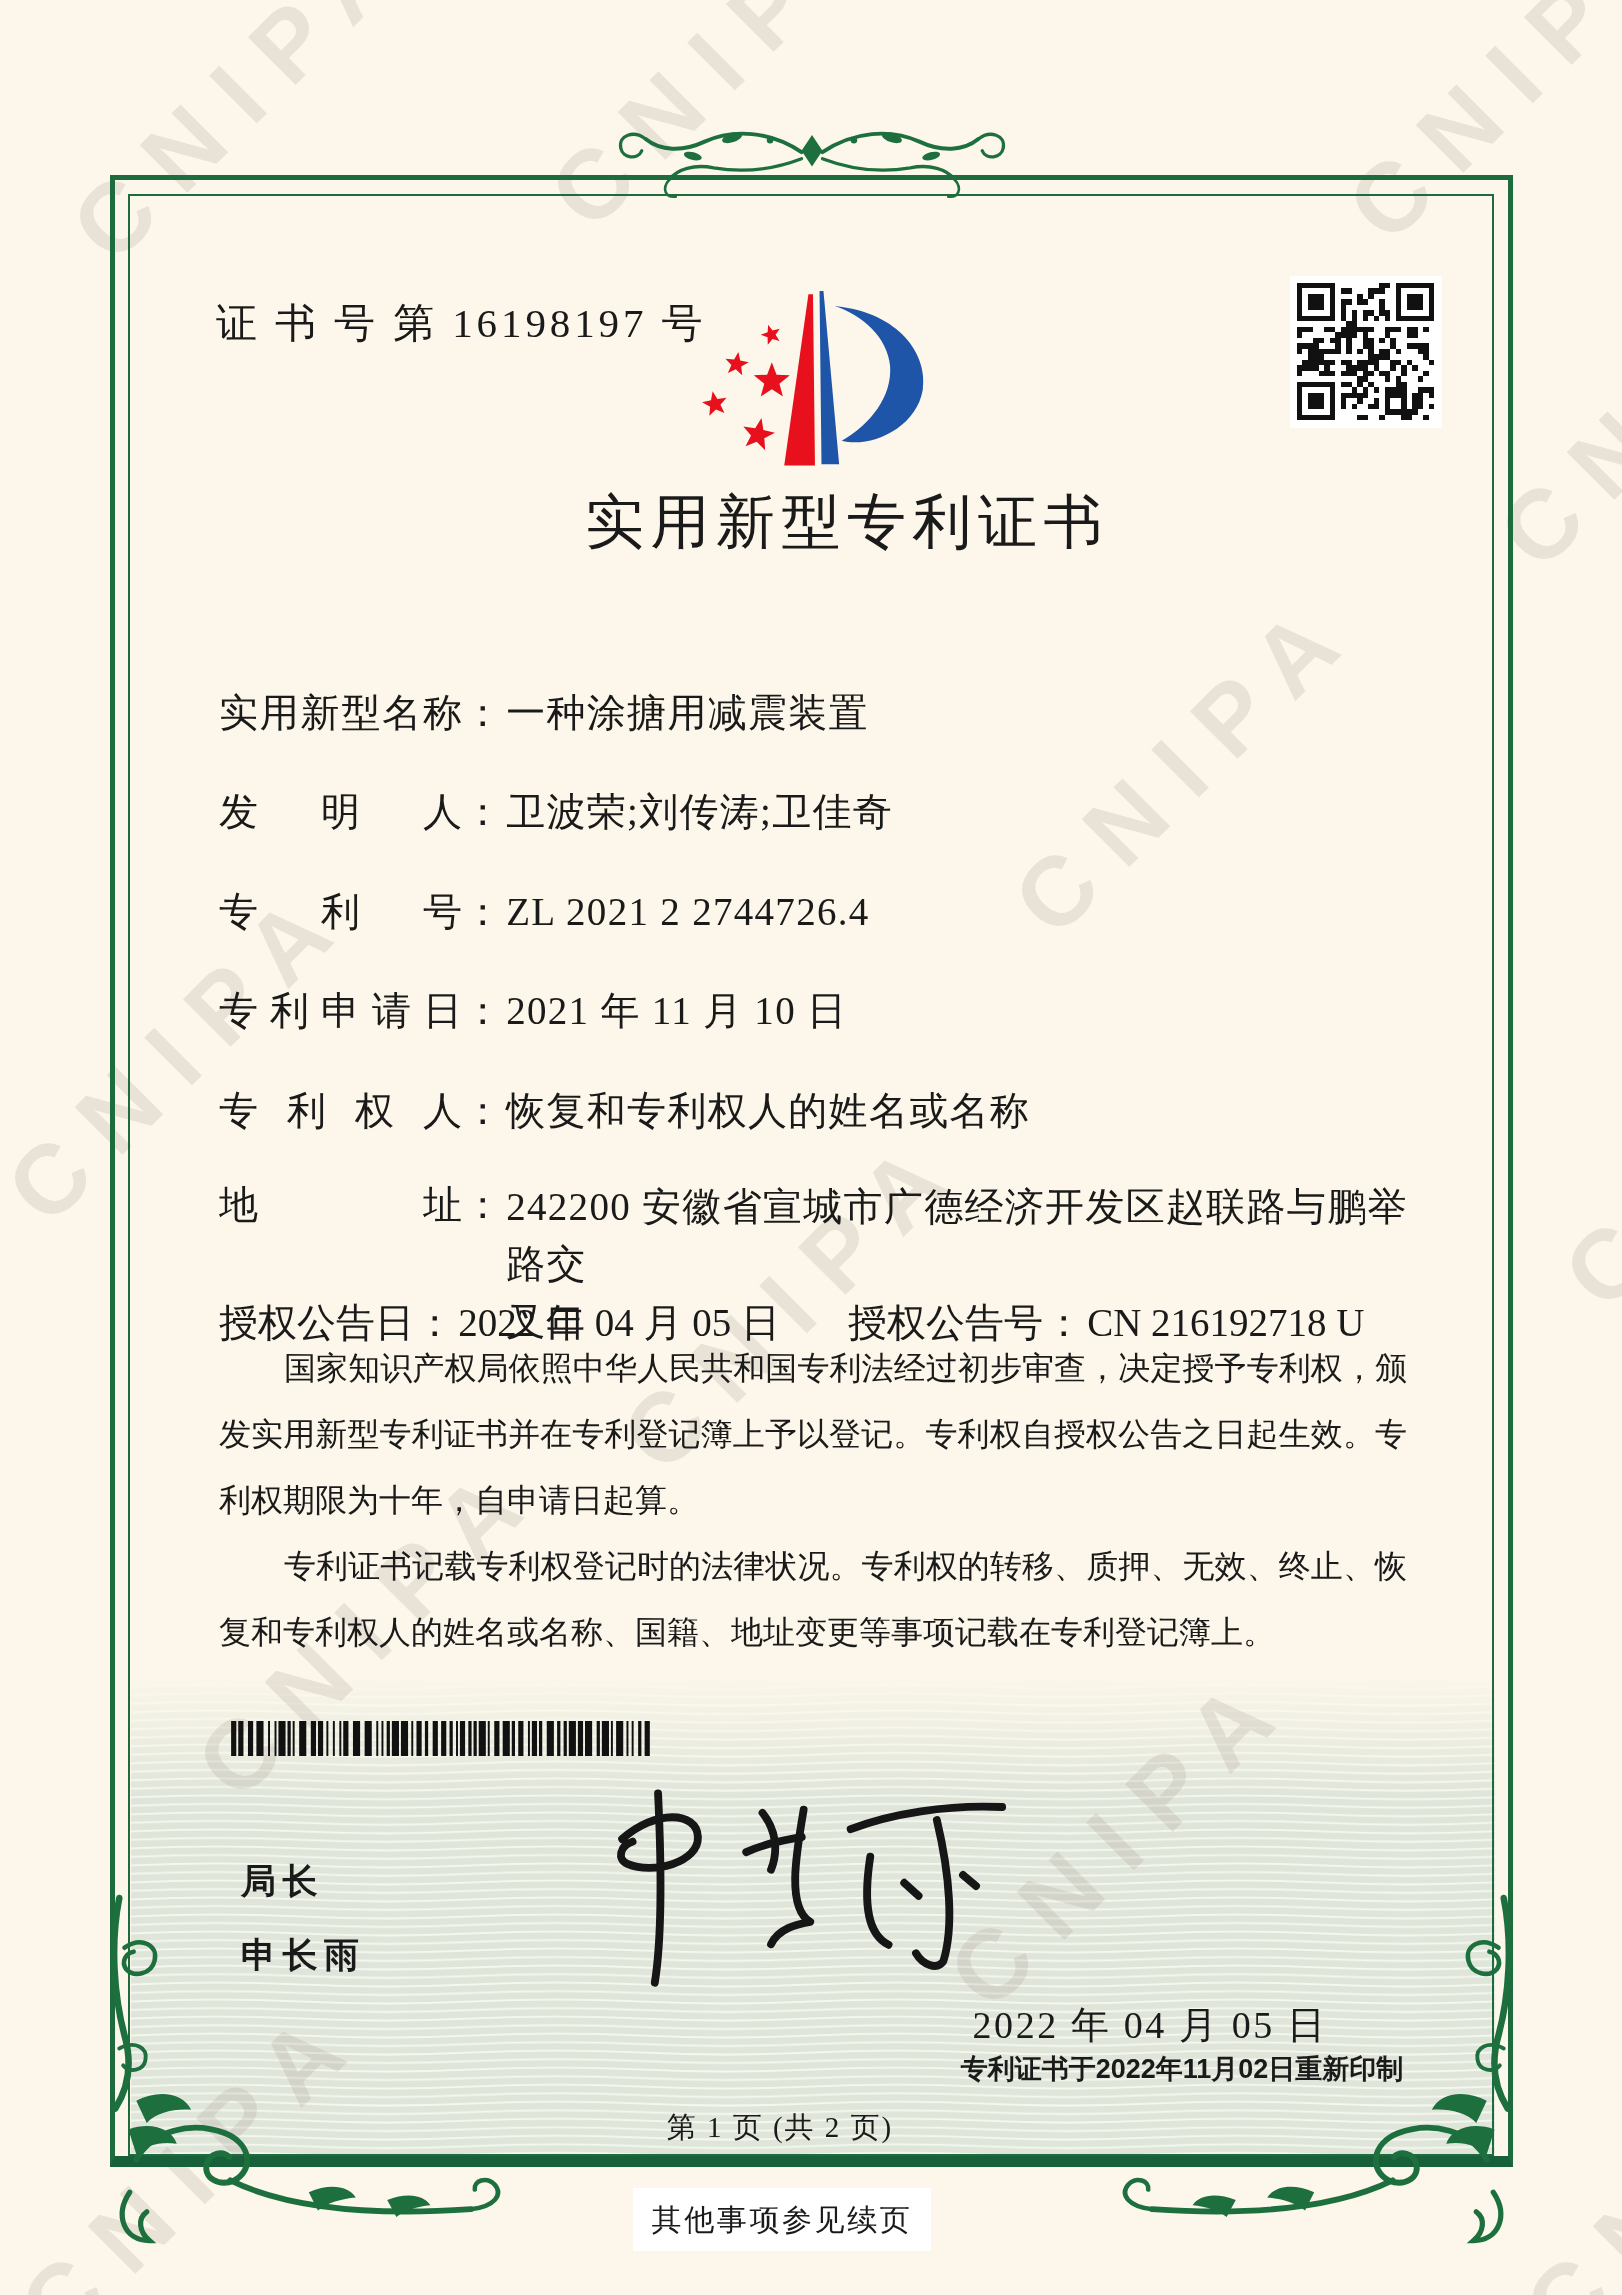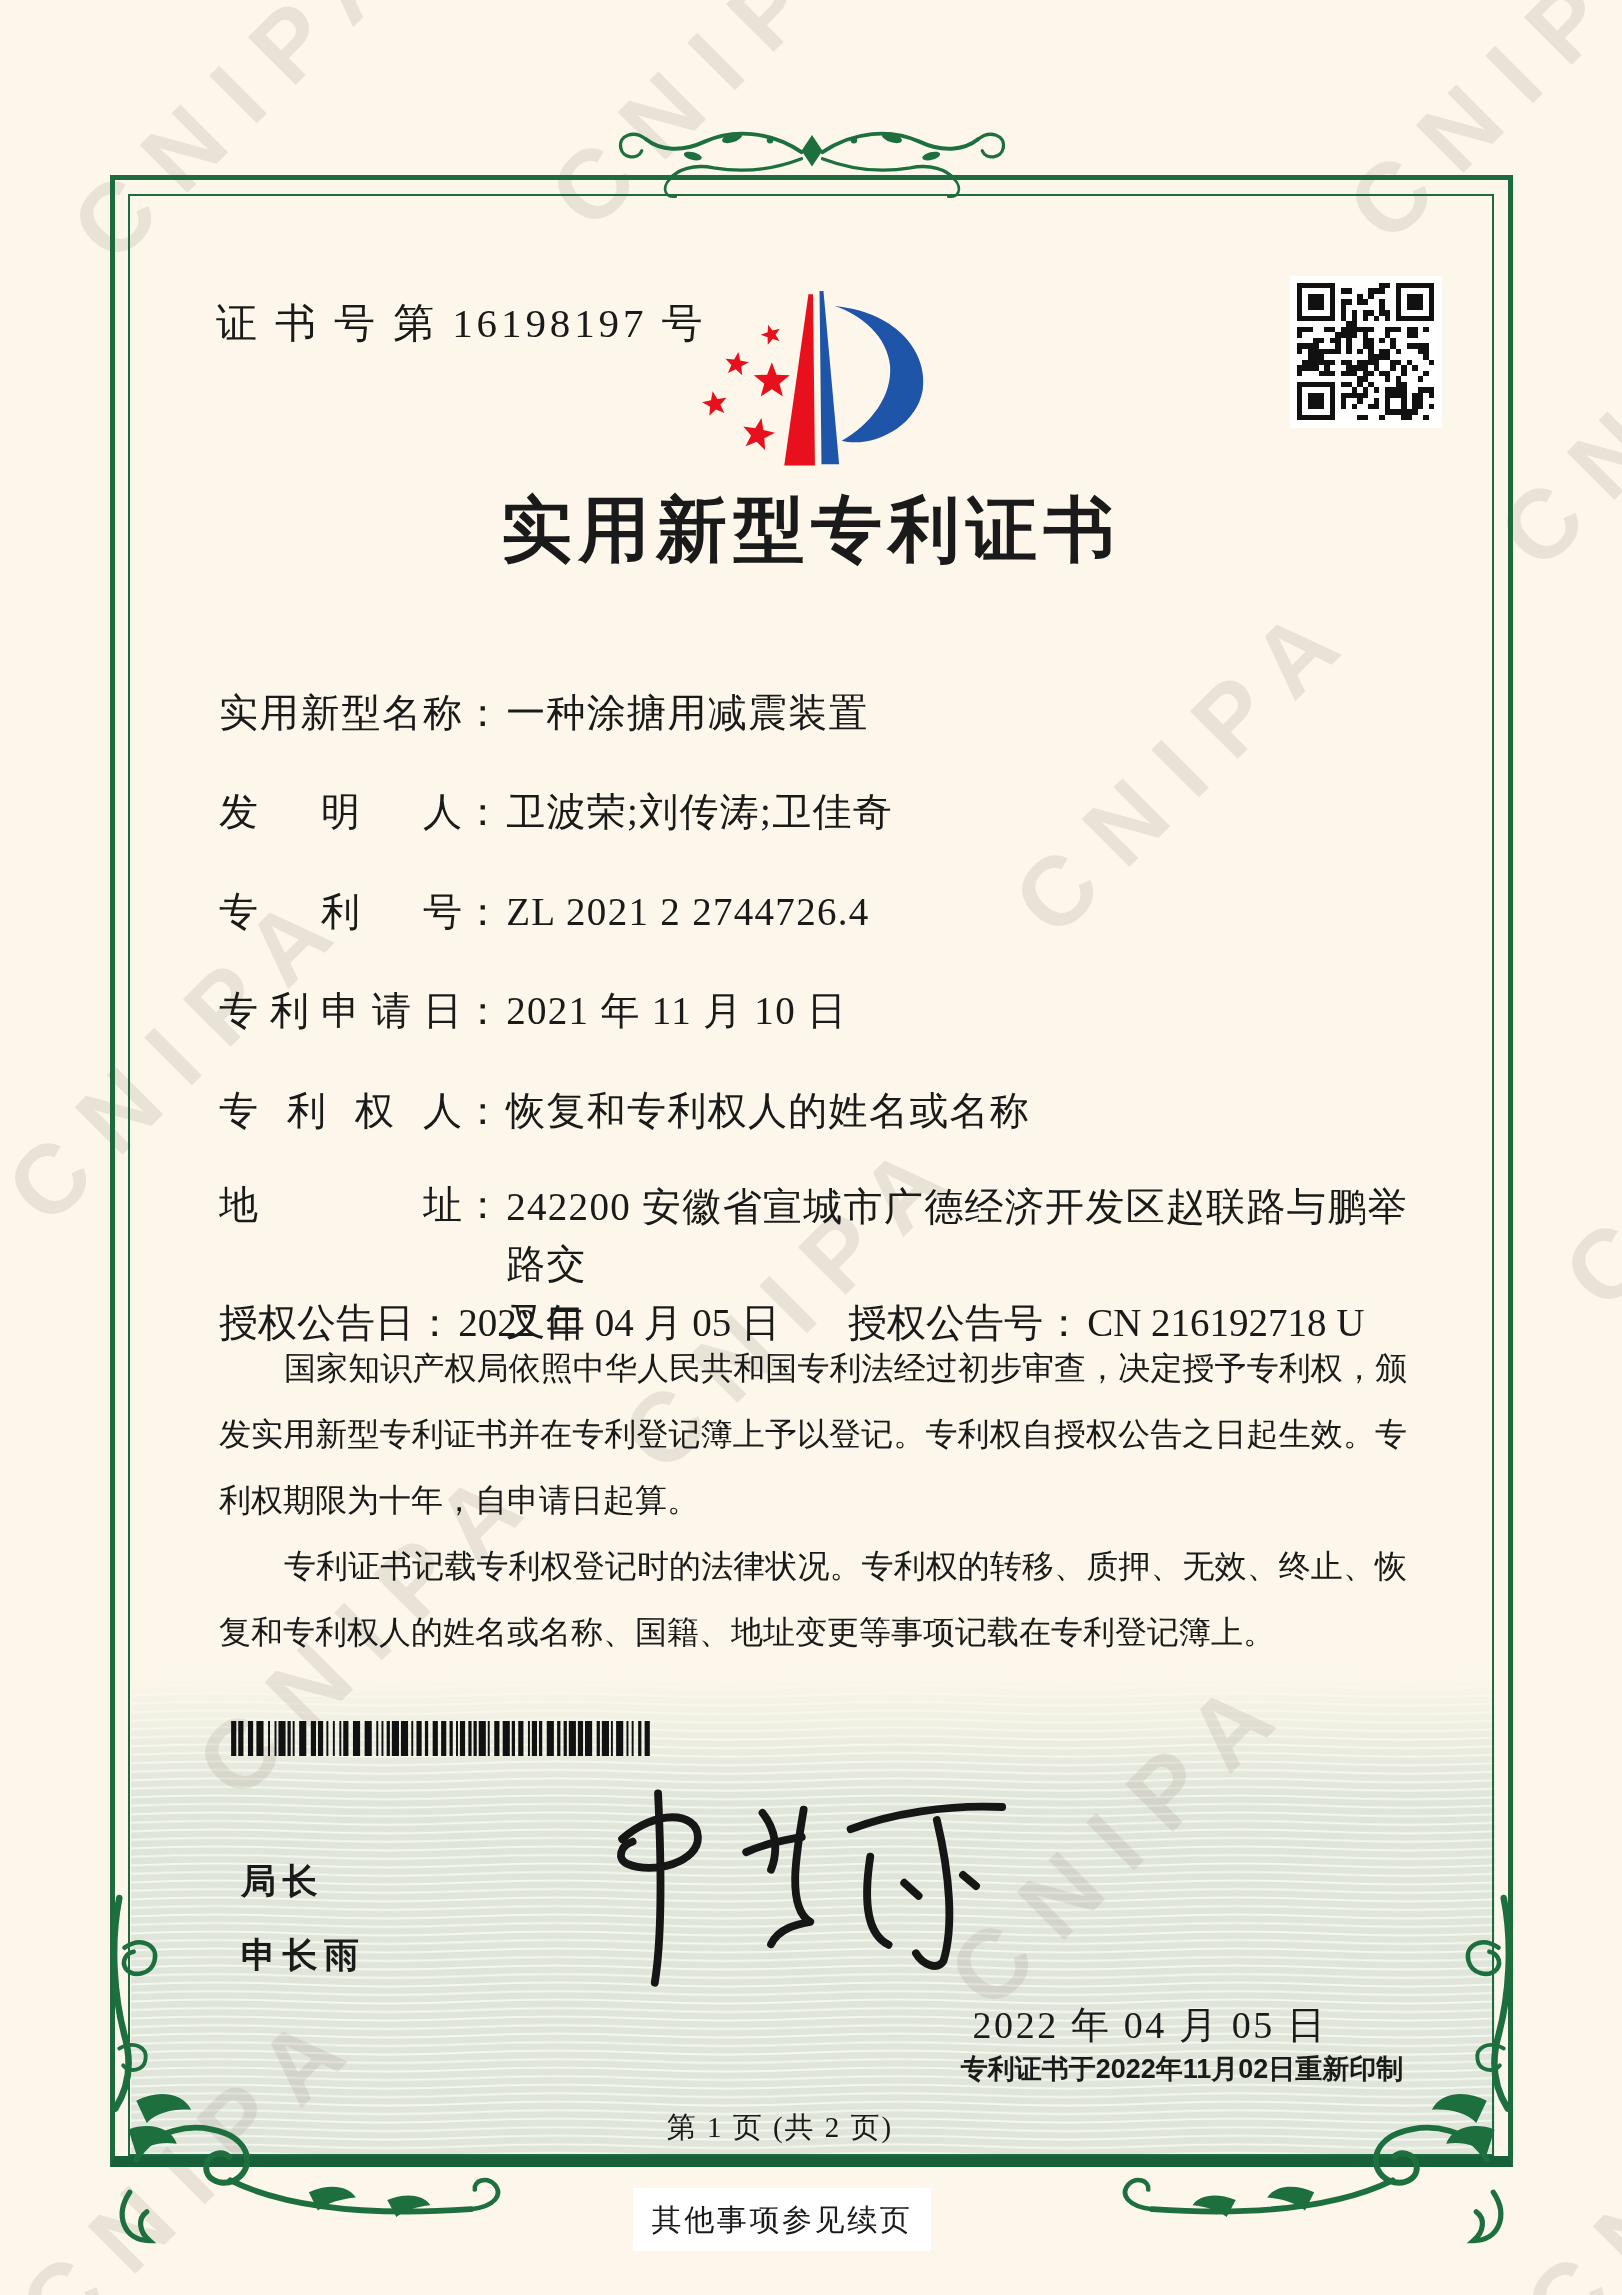--- a/index.html
+++ b/index.html
@@ -20,21 +20,21 @@
   #frame-outer{left:110px;top:175px;width:1403px;height:1992px;box-sizing:border-box;
       border:5.2px solid #1e6b3d;border-bottom-width:11.8px;border-bottom-color:#176039;z-index:3;}
   #frame-inner{left:128px;top:194px;width:1366px;height:1962px;box-sizing:border-box;
       border:2.6px solid #1e6b3d;z-index:3;}
 
   .ornament{z-index:4;}
 
   
   .content{z-index:5;}
   #cert-no{left:216px;top:296px;font-size:41px;letter-spacing:3.9px;}
-  #title{left:811px;top:483px;transform:translateX(-50%);font-size:71px;font-weight:bold;
+  #title{left:847px;top:483px;transform:translateX(-50%);font-size:59px;font-weight:normal;
          letter-spacing:6.5px;white-space:nowrap;}
   #qr-box{left:1290px;top:276px;width:152px;height:152px;background:#ffffff;}
   #qr-box svg{margin:7.2px;}
 
   .field-row{position:absolute;left:219px;width:1230px;font-size:39px;white-space:nowrap;}
   .justify-chars{display:inline-flex;justify-content:space-between;width:243px;vertical-align:top;}
   .field-colon{margin:0 3.9px 0 1.3px;}
   .field-value{letter-spacing:1.3px;}
   .field-value-block{display:inline-block;vertical-align:top;white-space:normal;
       width:916px;line-height:1.47;}

